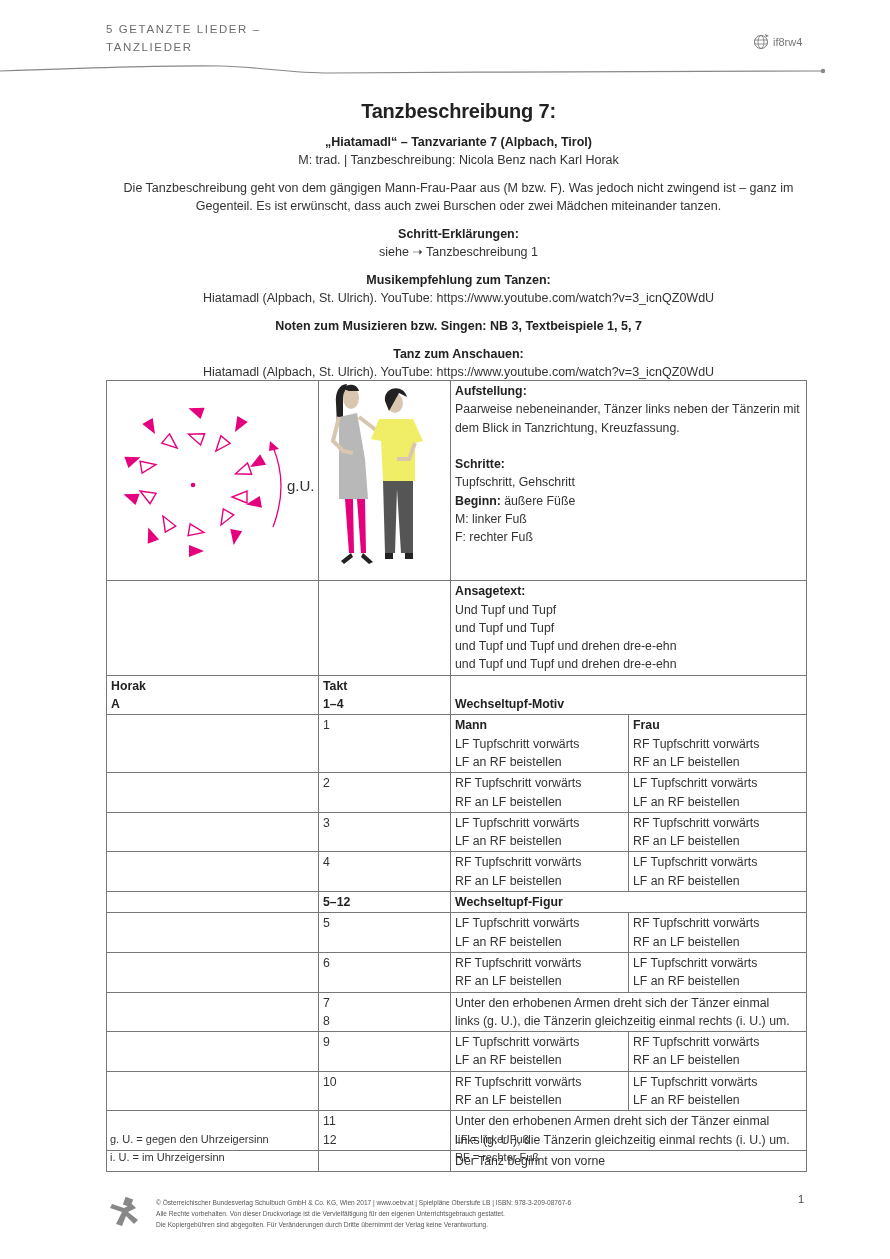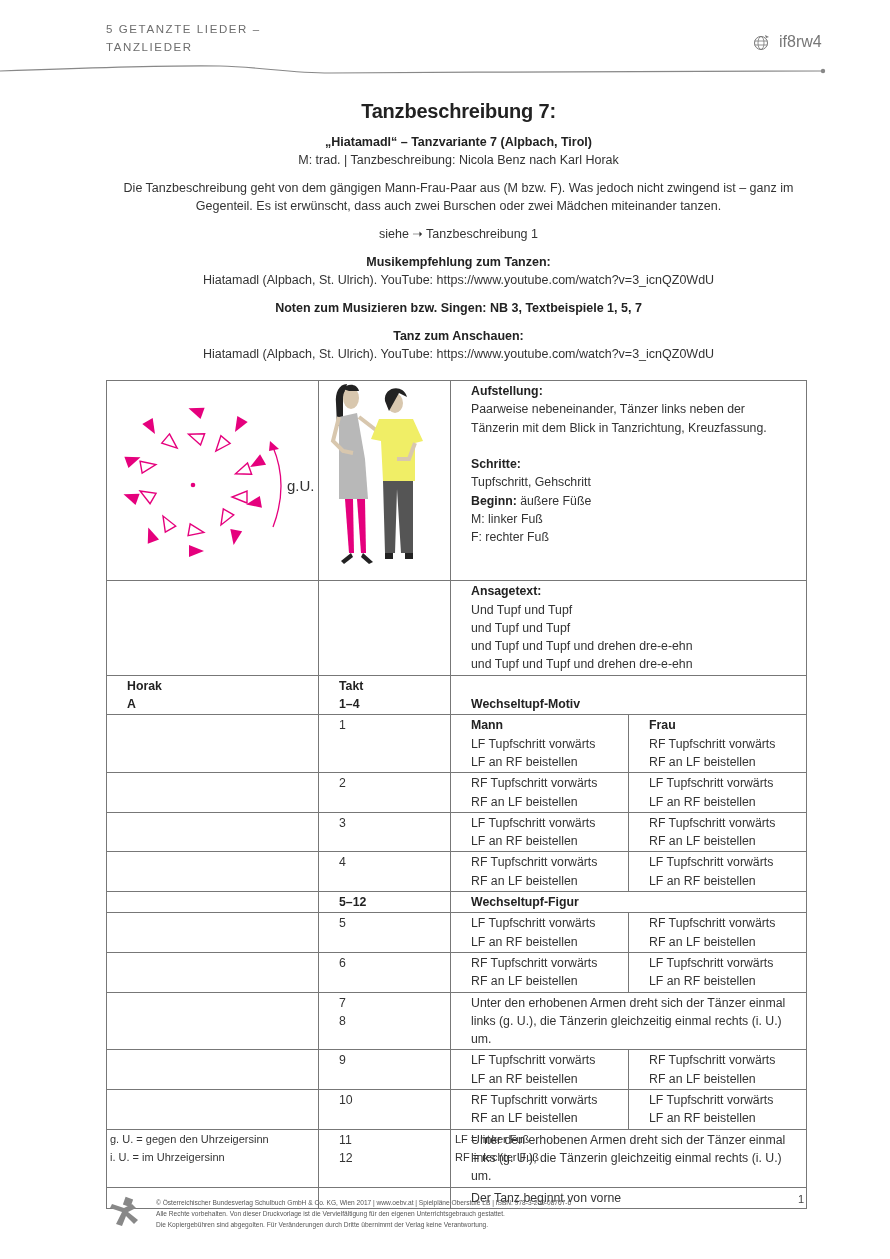--- a/index.html
+++ b/index.html
@@ -1,29 +1,29 @@
 <!DOCTYPE html>
 <html><head>
 <meta charset="utf-8">
 <style>
   html, body { margin: 0; padding: 0; background: #fff; }
   body { width: 890px; height: 1259px; position: relative; overflow: hidden;
          font-family: "Liberation Sans", sans-serif; color: #333; }
   .hdr-title { position: absolute; left: 106px; top: 20px; font-size: 11.5px; letter-spacing: 1.6px;
                color: #6d6d6d; font-weight: normal; line-height: 18px; }
-  .hdr-code { position: absolute; left: 753px; top: 33px; font-size: 16px; color: #777; display:flex; align-items:center; gap:9px; }
+  .hdr-code { position: absolute; left: 753px; top: 33px; font-size: 11px; color: #777; display:flex; align-items:center; gap:3px; }
   .wave { position: absolute; left: 0; top: 62px; }
   .content { position: absolute; left: 106px; top: 100px; width: 705px; text-align: center; }
   h1 { margin: 0 0 10px 0; font-size: 20px; font-weight: bold; color: #222; letter-spacing: -0.2px; }
   .p { font-size: 12.5px; line-height: 18px; margin: 0; color: #333; }
   .b { font-weight: bold; color: #222; }
   .gap { height: 10px; }
   table { position: absolute; left: 106px; top: 380px; width: 700px; border-collapse: collapse;
           font-size: 12.3px; color: #333; table-layout: fixed; }
-  td { border: 1.2px solid #777; vertical-align: top; padding: 1px 20px; line-height: 18.3px; }
+  td { border: 1.2px solid #777; vertical-align: top; padding: 1px 4px; line-height: 18.3px; }
   .c1 { width: 212px; } .c2 { width: 132px; } .c3 { width: 178px; } .c4 { width: 178px; }
   .legend { position: absolute; top: 1130px; font-size: 11px; line-height: 18.3px; color: #333; }
   .foot { position: absolute; left: 156px; top: 1197px; font-size: 6.6px; line-height: 11px; color: #555; }
   .logo { position: absolute; left: 108px; top: 1196px; }
   .pnum { position: absolute; left: 798px; top: 1193px; font-size: 11px; color: #444; }
   .bl { display:block; }
 </style>
 </head>
 <body>
 
@@ -46,20 +46,21 @@
   <circle cx="823" cy="9" r="2.2" fill="#888"></circle>
 </svg>
 
 <div class="content">
   <h1>Tanzbeschreibung 7:</h1>
   <p class="p b">„Hiatamadl“ – Tanzvariante 7 (Alpbach, Tirol)</p>
   <p class="p">M: trad. | Tanzbeschreibung: Nicola Benz nach Karl Horak</p>
   <div class="gap"></div>
   <p class="p">Die Tanzbeschreibung geht von dem gängigen Mann-Frau-Paar aus (M bzw. F). Was jedoch nicht zwingend ist – ganz im Gegenteil. Es ist erwünscht, dass auch zwei Burschen oder zwei Mädchen miteinander tanzen.</p>
   <div class="gap"></div>
+  <p class="p b">Schritt-Erklärungen:</p>
   <p class="p">siehe ➝ Tanzbeschreibung 1</p>
   <div class="gap"></div>
   <p class="p b">Musikempfehlung zum Tanzen:</p>
   <p class="p">Hiatamadl (Alpbach, St. Ulrich). YouTube: https://www.youtube.com/watch?v=3_icnQZ0WdU</p>
   <div class="gap"></div>
   <p class="p b">Noten zum Musizieren bzw. Singen: NB 3, Textbeispiele 1, 5, 7</p>
   <div class="gap"></div>
   <p class="p b">Tanz zum Anschauen:</p>
   <p class="p">Hiatamadl (Alpbach, St. Ulrich). YouTube: https://www.youtube.com/watch?v=3_icnQZ0WdU</p>
 </div>

